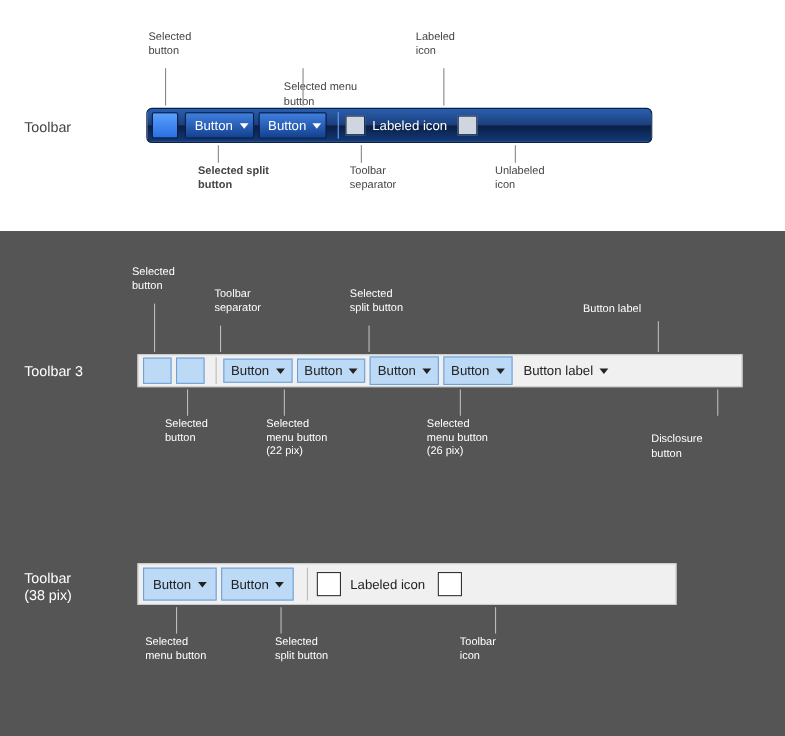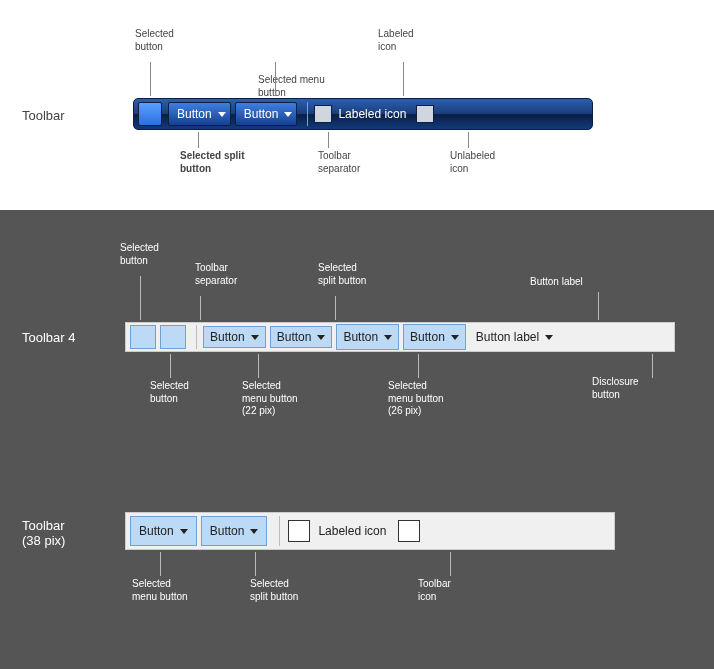--- a/index.html
+++ b/index.html
@@ -201,21 +201,21 @@
   <div class="line" style="left:328px; top:132px; height:16px;"></div>
 
   <div class="callout" style="left:450px; top:150px;">Unlabeled
 icon</div>
   <div class="line" style="left:468px; top:132px; height:16px;"></div>
 </div>
 
 <div class="section section2">
 
   <div class="toolbar-wrap2">
-    <div class="row-label" style="left:22px; top:108px;">Toolbar 4</div>
+    <div class="row-label" style="left:22px; top:108px;">Toolbar 3</div>
 
     <div class="callout" style="left:120px; top:20px;">Selected
 button</div>
     <div class="line" style="left:140px; top:54px; height:44px;"></div>
 
     <div class="callout" style="left:195px; top:40px;">Toolbar
 separator</div>
     <div class="line" style="left:200px; top:74px; height:24px;"></div>
 
     <div class="callout" style="left:318px; top:40px;">Selected
@@ -258,21 +258,21 @@
     <div class="callout" style="left:242px; top:158px;">Selected
 menu button
 (22 pix)</div>
     <div class="line" style="left:258px; top:132px; height:24px;"></div>
 
     <div class="callout" style="left:388px; top:158px;">Selected
 menu button
 (26 pix)</div>
     <div class="line" style="left:418px; top:132px; height:24px;"></div>
 
-    <div class="callout" style="left:592px; top:154px;">Disclosure
+    <div class="callout" style="left:592px; top:172px;">Disclosure
 button</div>
     <div class="line" style="left:652px; top:132px; height:24px;"></div>
   </div>
 
   <div class="toolbar-wrap3">
     <div class="row-label" style="left:22px; top:36px; white-space:pre-line;">Toolbar
 (38 pix)</div>
 
     <div class="toolbar3">
       <div class="tb3-btn">

